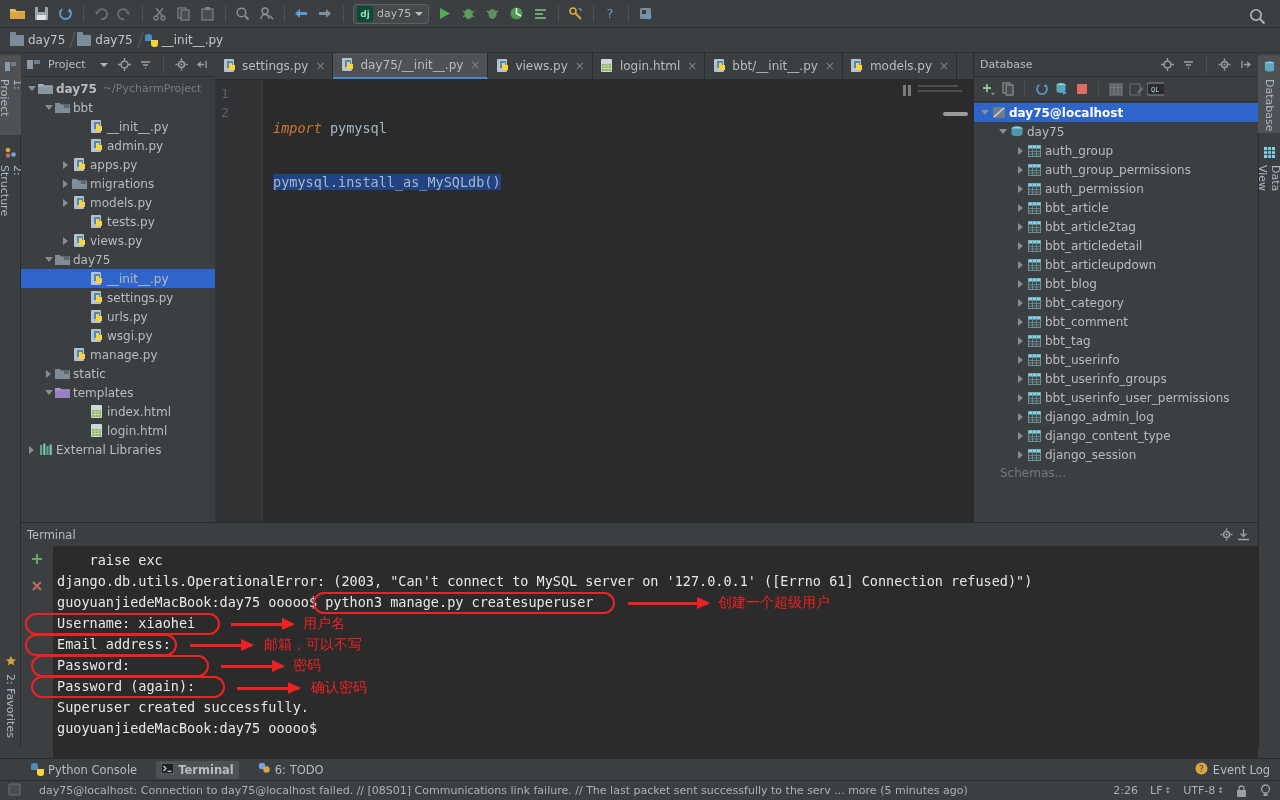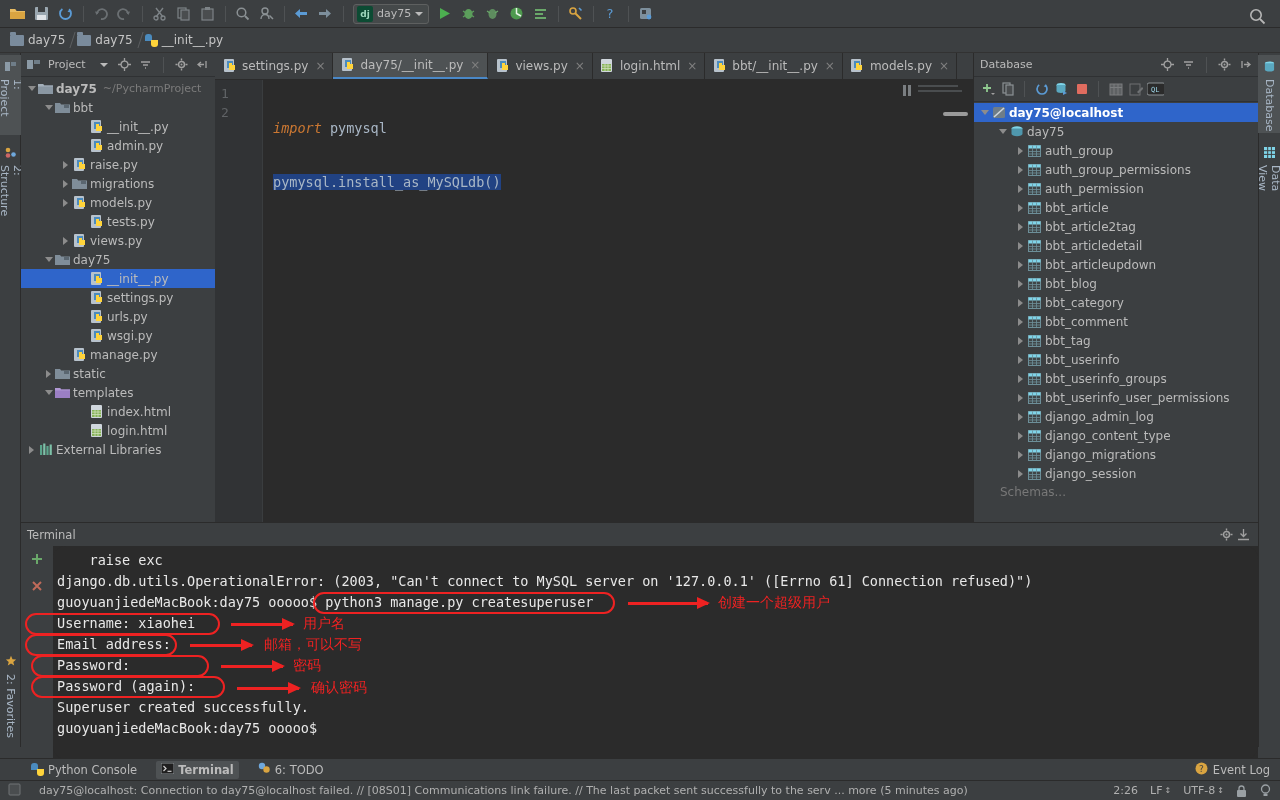--- a/index.html
+++ b/index.html
@@ -584,21 +584,21 @@
           <span class="twist">
             <span class="tri-r"></span>
           </span>
           <span class="ticon">
             <svg width="14" height="14">
               <rect x="1" y="0" width="10" height="13" rx="1" fill="#b7c2cc"></rect>
               <path d="M4 2h6v5H7v2H4z" fill="#4b8bbe"></path>
               <path d="M6 11h6V6H9V4H6z" fill="#ffd43b"></path>
             </svg>
           </span>
-          <span class="tlbl">raise.py</span>
+          <span class="tlbl">apps.py</span>
         </div>
         <div class="trow" style="padding-left: 38px;">
           <span class="twist">
             <span class="tri-r"></span>
           </span>
           <span class="ticon">
             <svg width="15" height="13">
               <path d="M0 2h5l1.2 1.6H15V12H0z" fill="#7f8d99"></path>
               <path d="M9 4h5v3H9z" fill="#5a6670"></path>
             </svg>
@@ -1170,33 +1170,20 @@
             <span class="tri-r"></span>
           </span>
           <span class="ticon">
             <svg width="13" height="12">
               <rect x="0.5" y="0.5" width="12" height="11" fill="#3f4547" stroke="#6d8f99"></rect>
               <rect x="0.5" y="0.5" width="12" height="3" fill="#7fd4e8"></rect>
               <path d="M4.5 0.5v11M8.5 0.5v11M0.5 6.5h12M0.5 9h12" stroke="#6d8f99" stroke-width=".8"></path>
             </svg>
           </span>
           <span class="tlbl">django_content_type</span>
-        </div>
-        <div class="dbrow" style="padding-left: 40px;">
-          <span class="twist">
-            <span class="tri-r"></span>
-          </span>
-          <span class="ticon">
-            <svg width="13" height="12">
-              <rect x="0.5" y="0.5" width="12" height="11" fill="#3f4547" stroke="#6d8f99"></rect>
-              <rect x="0.5" y="0.5" width="12" height="3" fill="#7fd4e8"></rect>
-              <path d="M4.5 0.5v11M8.5 0.5v11M0.5 6.5h12M0.5 9h12" stroke="#6d8f99" stroke-width=".8"></path>
-            </svg>
-          </span>
-          <span class="tlbl">django_migrations</span>
         </div>
         <div class="dbrow" style="padding-left: 40px;">
           <span class="twist">
             <span class="tri-r"></span>
           </span>
           <span class="ticon">
             <svg width="13" height="12">
               <rect x="0.5" y="0.5" width="12" height="11" fill="#3f4547" stroke="#6d8f99"></rect>
               <rect x="0.5" y="0.5" width="12" height="3" fill="#7fd4e8"></rect>
               <path d="M4.5 0.5v11M8.5 0.5v11M0.5 6.5h12M0.5 9h12" stroke="#6d8f99" stroke-width=".8"></path>

